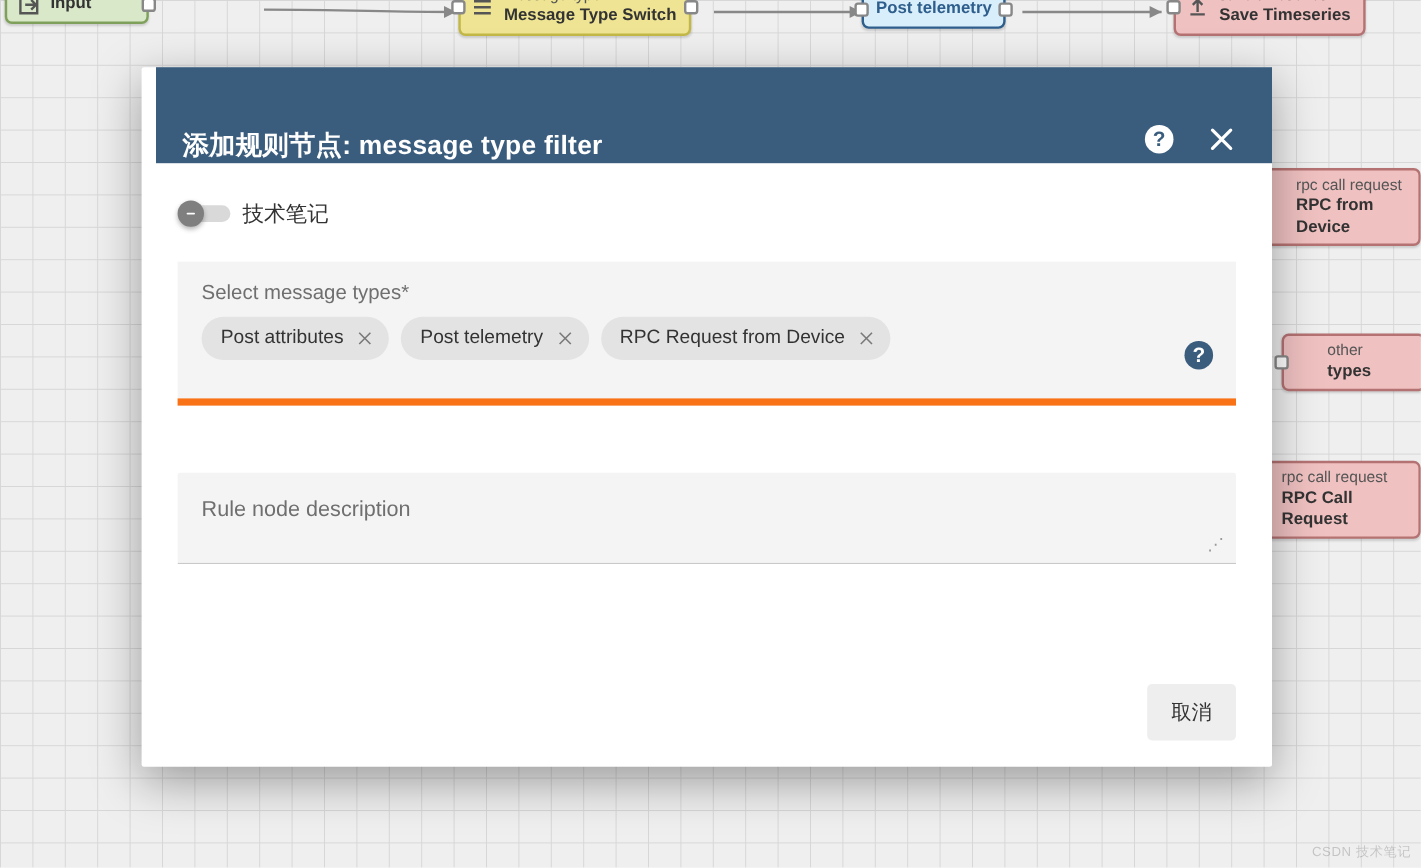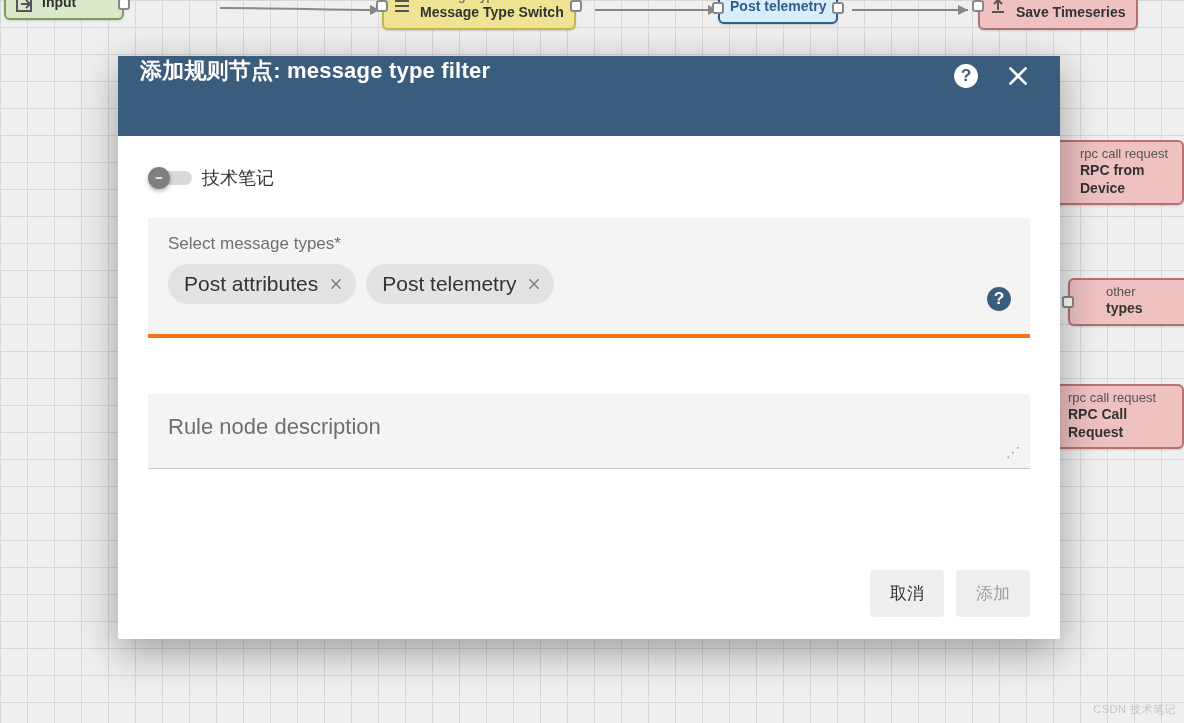--- a/index.html
+++ b/index.html
@@ -47,21 +47,21 @@
   svg.edges polygon { fill: #888; }
   
   .modal {
     position: absolute; left: 118px; top: 56px; width: 942px; height: 583px;
     background: #fff; border-radius: 2px;
     box-shadow: 0 12px 40px rgba(0,0,0,0.35);
     display: flex; flex-direction: column;
   }
   .modal-header {
     background: #3a5c7d; color: #fff; height: 80px;
-    display: flex; align-items: flex-start; padding: 0 22px;
+    display: flex; align-items: flex-end; padding: 0 22px; margin-left: 12px;
   }
   .modal-header .title { flex: 1; font-size: 22px; font-weight: 600; letter-spacing: .2px; }
   .icon-btn { width: 40px; height: 40px; display: flex; align-items: center; justify-content: center; cursor: pointer; border-radius: 50%; }
   .icon-btn svg { width: 26px; height: 26px; }
   .help-circle { fill: #fff; }
   .modal-body { flex: 1; padding: 30px 30px 0 30px; overflow: auto; }
   .row { display: flex; align-items: center; gap: 20px; }
   .field {
     background: #f4f4f4; border-bottom: 1px solid #c9c9c9;
     padding: 20px 20px 22px 20px; border-radius: 2px 2px 0 0;
@@ -74,35 +74,35 @@
     width: 44px; height: 18px; border-radius: 10px; position: relative; cursor: pointer;
   }
   .toggle .track { position: absolute; left: 4px; right: 0; top: 2px; height: 14px; background: #d9d9d9; border-radius: 8px; }
   .toggle .knob {
     position: absolute; left: 0; top: -2px; width: 22px; height: 22px; border-radius: 50%;
     background: #7f7f7f; box-shadow: 0 2px 4px rgba(0,0,0,0.3);
     display:flex; align-items:center; justify-content:center;
   }
   .toggle .knob svg { width: 12px; height: 12px; fill:#fff; }
   .toggle-label { color: #333; font-size: 18px; }
-  .types-field { margin-top: 28px; background: #f4f4f4; border-bottom: 4px solid #f97316; padding: 16px 20px 22px 20px; position: relative; min-height: 120px; }
+  .types-field { margin-top: 28px; background: #f4f4f4; border-bottom: 6px solid #f97316; padding: 16px 20px 22px 20px; position: relative; min-height: 120px; }
   .types-field .label { color: #6f6f6f; font-size: 17px; margin-bottom: 10px; }
   .chips { display: flex; flex-wrap: wrap; gap: 10px; align-items: center; }
   .chip {
     background: #e3e3e3; border-radius: 20px; padding: 8px 10px 8px 16px;
-    display: flex; align-items: center; gap: 8px; font-size: 21px; color: #333;
+    display: flex; align-items: center; gap: 8px; font-size: 16px; color: #333;
   }
   .chip .x { width: 20px; height: 20px; display:flex; align-items:center; justify-content:center; cursor:pointer; opacity:.6; }
   .chip .x svg { width: 16px; height: 16px; stroke:#333; stroke-width:2; }
   .types-field .help { position: absolute; right: 18px; bottom: 18px; }
   .types-field .help svg { width: 26px; height: 26px; }
   .desc-field { margin-top: 56px; background: #f4f4f4; border-bottom: 1px solid #c9c9c9; padding: 20px; position: relative; border-radius: 2px 2px 0 0; }
   .desc-field textarea {
     width: 100%; border: none; background: transparent; resize: none; outline: none;
-    font-size: 22px; color: #333; font-family: inherit; height: 30px;
+    font-size: 18px; color: #333; font-family: inherit; height: 30px;
   }
   .desc-field textarea::placeholder { color: #6f6f6f; }
   .resize-handle { position:absolute; right:10px; bottom:8px; color:#999; font-size:14px; pointer-events:none; }
   .modal-footer { padding: 22px 30px; display: flex; justify-content: flex-end; gap: 12px; }
   .btn {
     border: none; border-radius: 4px; padding: 12px 20px; font-size: 17px; cursor: pointer;
     font-family: inherit;
   }
   .btn.cancel { background: #eeeeee; color: #333; }
   .btn.primary { background: #eeeeee; color: #a0a0a0; cursor: default; }
@@ -222,36 +222,43 @@
             </span>
         </div>
         <div class="chip">
           <span>Post telemetry</span>
           <span class="x">
               <svg viewBox="0 0 24 24">
                 <path d="M5 5l14 14M19 5L5 19"></path>
               </svg>
             </span>
         </div>
+        <div class="chip">
+          <span>RPC Request from Device</span>
+          <span class="x">
+              <svg viewBox="0 0 24 24">
+                <path d="M5 5l14 14M19 5L5 19"></path>
+              </svg>
+            </span>
+        </div>
       </div>
       <div class="help">
         <svg viewBox="0 0 24 24">
             <circle cx="12" cy="12" r="11" fill="#3a5c7d"></circle>
             <text x="12" y="17" text-anchor="middle" font-size="16" font-weight="700" fill="#fff">?</text>
           </svg>
       </div>
     </div>
 
     <div class="desc-field">
       <textarea placeholder="Rule node description" style=""></textarea>
       <span class="resize-handle">⋰</span>
     </div>
 
   </div>
 
   <div class="modal-footer">
     <button class="btn cancel">取消</button>
-    <button class="btn primary">添加</button>
   </div>
 
 </div>
 
 <div class="watermark">CSDN 技术笔记</div>
 
 </body></html>

